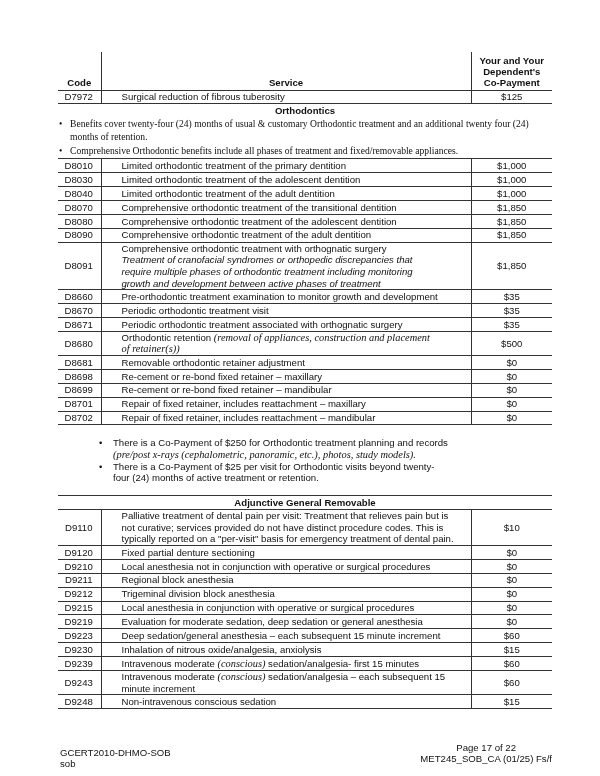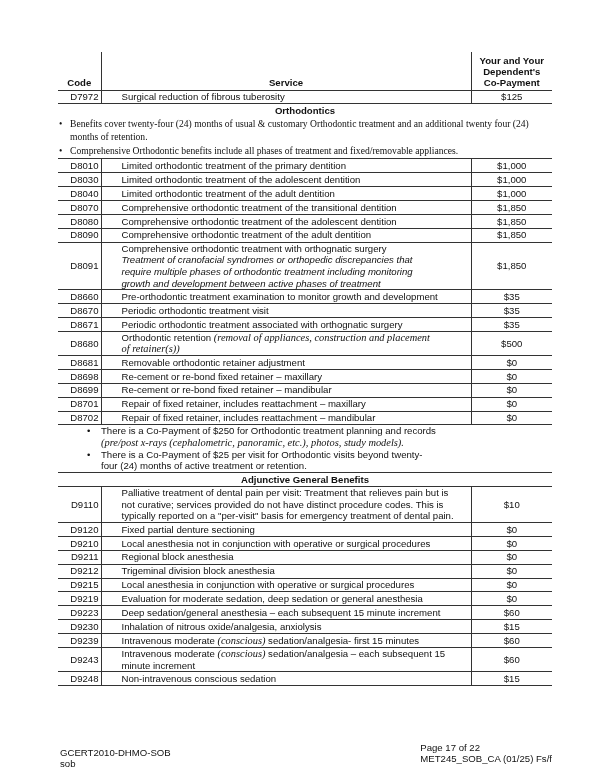--- a/index.html
+++ b/index.html
@@ -11,33 +11,33 @@
   col.c-svc { width: 370px; }
   col.c-pay { width: 81px; }
   td, th { padding: 0 2px; vertical-align: middle; line-height: 11.6px; }
   th { font-weight: bold; vertical-align: bottom; padding-bottom: 1px; }
   th.h-code { text-align: center; }
   th.h-svc { text-align: center; border-left: 1px solid #333; }
   th.h-pay { border-left: 1px solid #333; line-height: 11.3px; }
   tr.row td { border-top: 1px solid #333; height: 12.9px; }
   tr.row td.svc { border-left: 1px solid #333; padding-left: 20px; }
   tr.row td.pay { border-left: 1px solid #333; text-align: center; }
-  tr.row td.code { text-align: right; padding-left: 1px; margin-top: 45px; }
+  tr.row td.code { text-align: center; padding-left: 1px; margin-top: 45px; }
   tr.row.last td { border-bottom: 1px solid #333; }
   .it { font-family: "Liberation Serif", serif; font-style: italic; font-size: 10.4px; }
   .section-title { text-align: center; font-weight: bold; border-top: 1.5px solid #333; height: 13px; line-height: 13px; }
   .bullets { margin: 0; padding: 0; list-style: none; }
   .bullets li { position: relative; padding-left: 12px; line-height: 13px; margin: 0 0 1px 0; font-family: Liberation Serif, serif; }
   .bullets li::before { content: "•"; position: absolute; left: 1px; top: 0; }
-  .bullets2 { margin: 0; padding: 0 0 0 0; list-style: none; width: 380px; }
+  .bullets2 { margin: 12px; padding: 0 0 0 0; list-style: none; width: 380px; }
   .bullets2 li { position: relative; padding-left: 43px; line-height: 11.2px; margin: 0 0 1px 0; }
   .bullets2 li::before { content: "•"; position: absolute; left: 29px; top: 0; }
   .footer { position: absolute; left: 60px; top: 744px; width: 492px; font-size: 9.6px; line-height: 10.5px; }
   .footer .fl { position: absolute; left: 0; top: 0; }
-  .footer .fr { position: absolute; right: 0; top: 0; text-align: left; }
+  .footer .fr { position: absolute; right: 0; top: 0; text-align: center; }
 </style>
 </head>
 <body>
 
 <div class="page">
   <table>
     <colgroup>
         <col class="c-code">
         <col class="c-svc">
         <col class="c-pay">
@@ -157,21 +157,21 @@
           <td class="pay">$0</td>
         </tr>
   </tbody>
     </table>
 
   <ul class="bullets2">
     <li><span>There is a Co-Payment of $250 for Orthodontic treatment planning and records</span> <span class="it">(pre/post x-rays (cephalometric, panoramic, etc.), photos, study models).</span></li>
     <li><span>There is a Co-Payment of $25 per visit for Orthodontic visits beyond twenty-four (24) months of active treatment or retention.</span></li>
   </ul>
 
-  <div class="section-title">Adjunctive General Benefits</div>
+  <div class="section-title">Adjunctive General Removable</div>
 
   <table>
     <colgroup>
         <col class="c-code">
         <col class="c-svc">
         <col class="c-pay">
       </colgroup>
     <tbody>
         <tr class="row">
           <td class="code">D9110</td>

